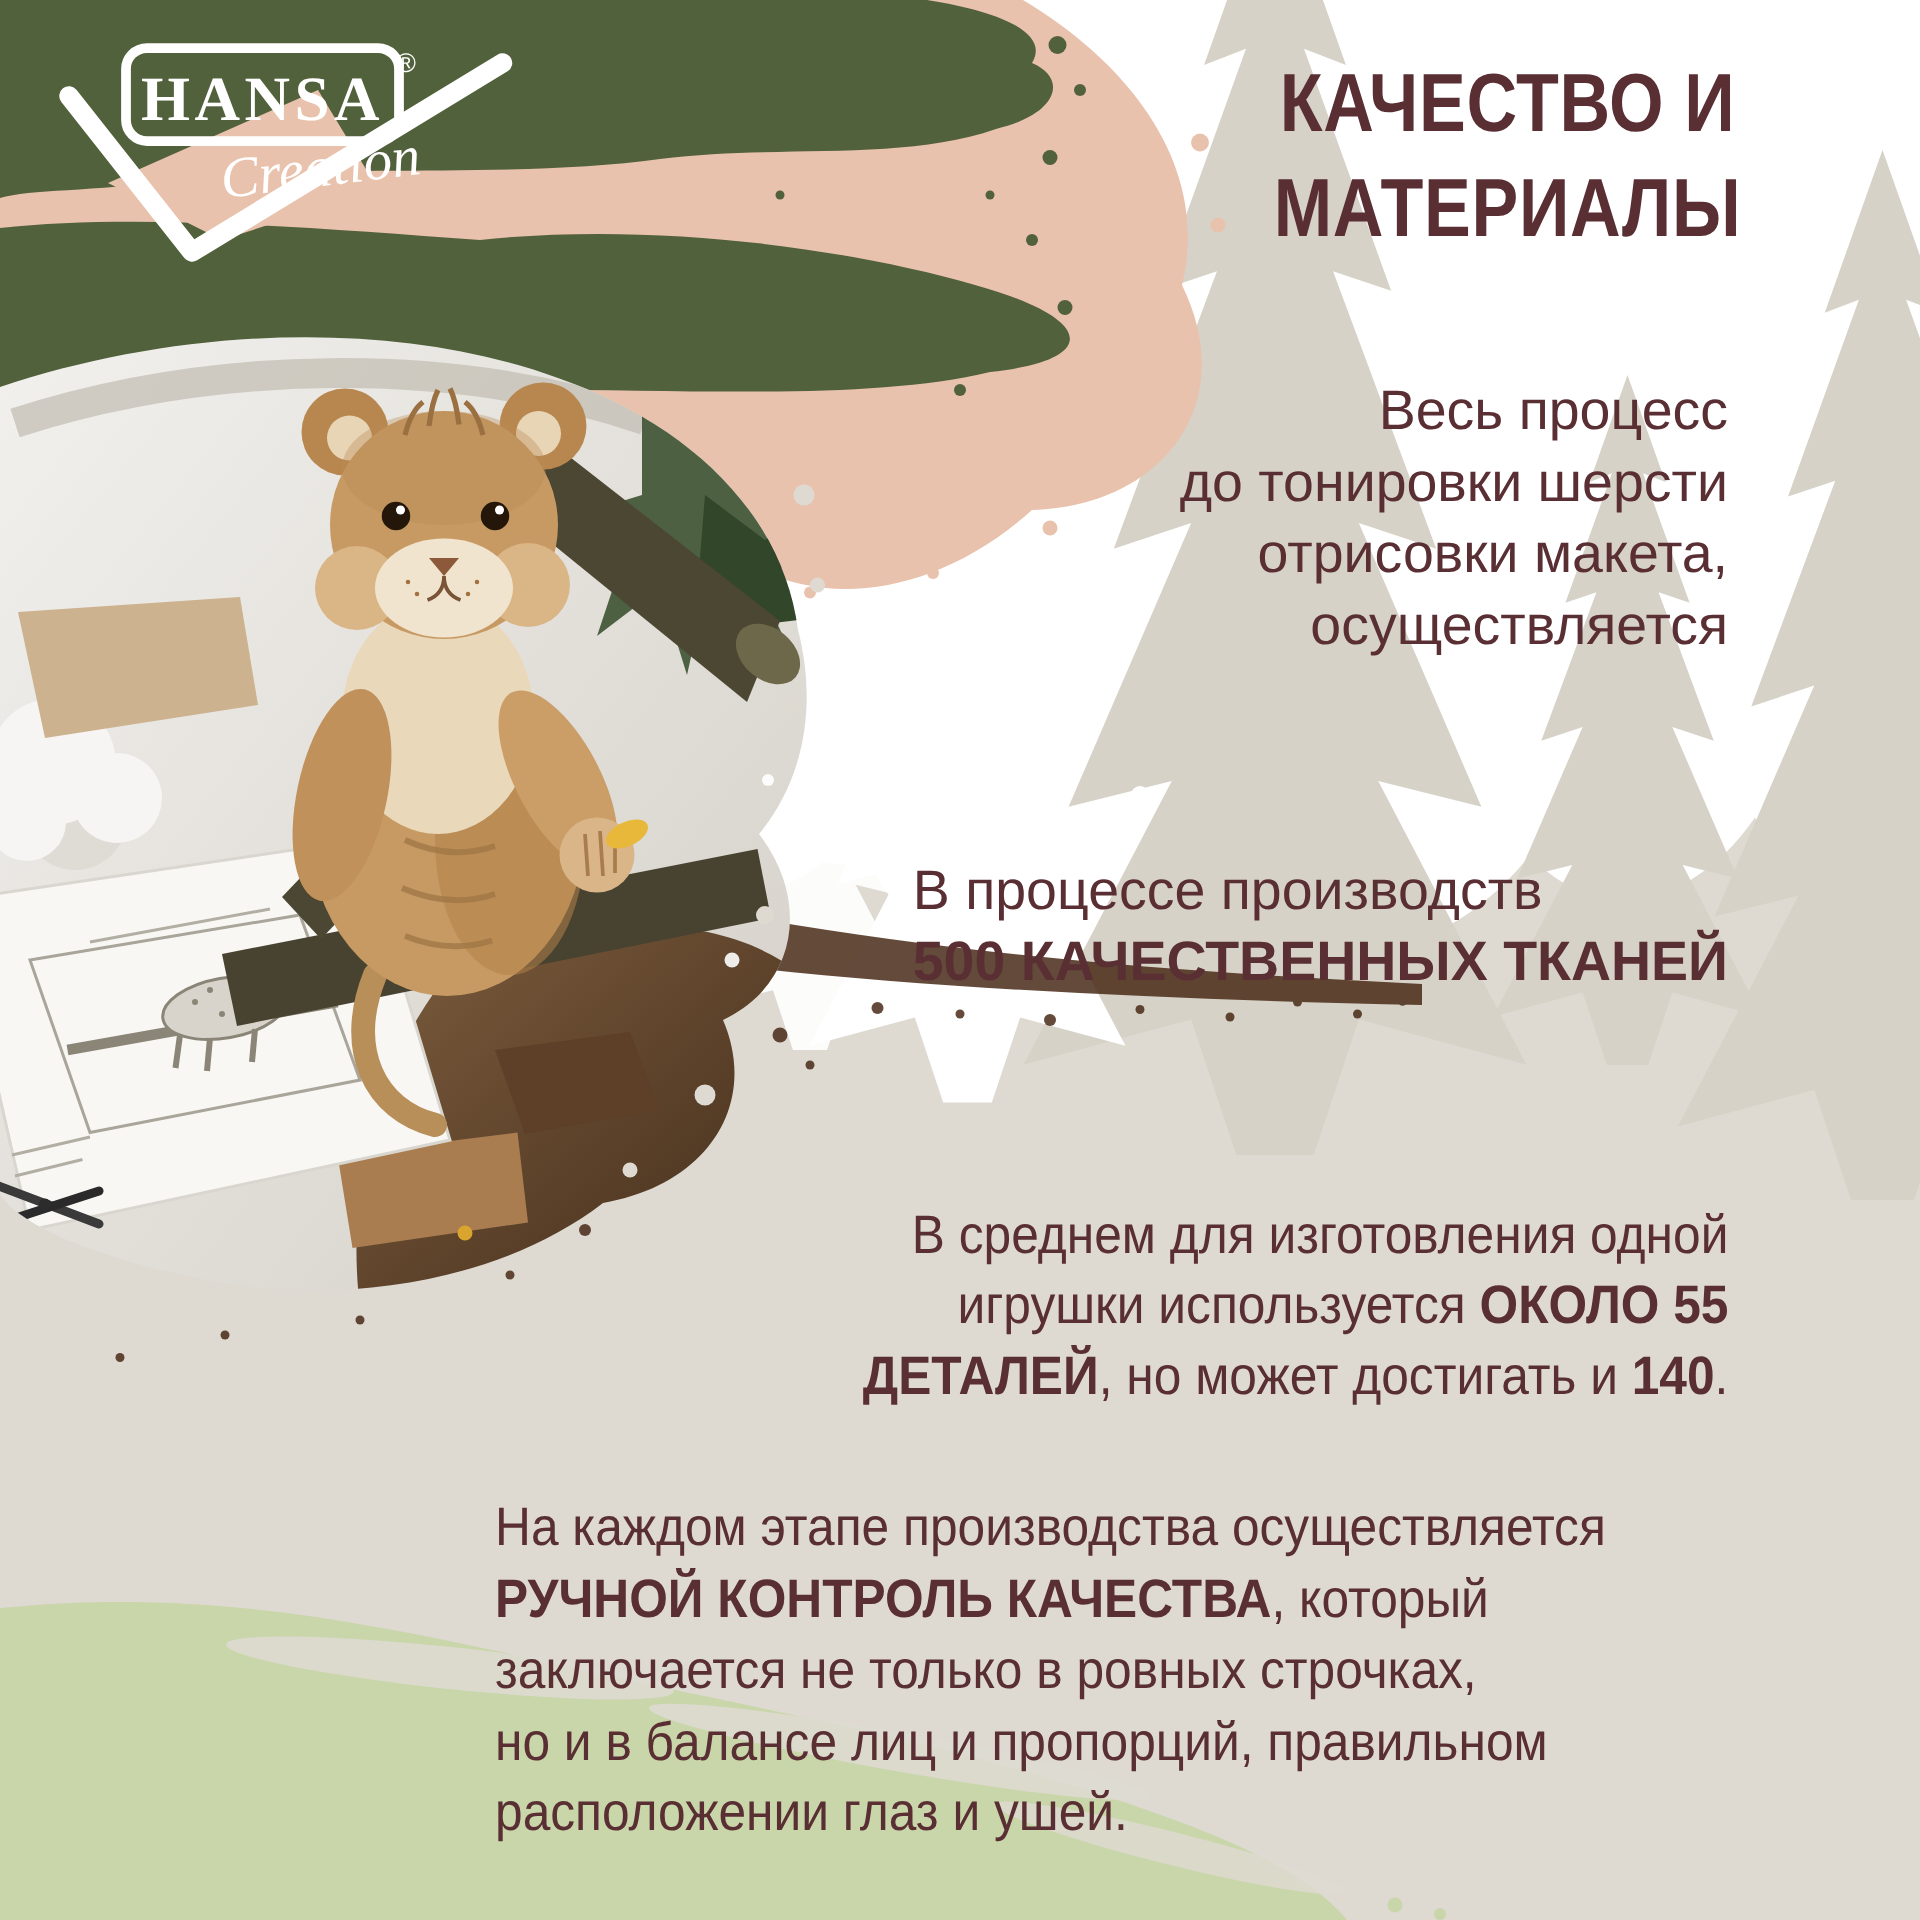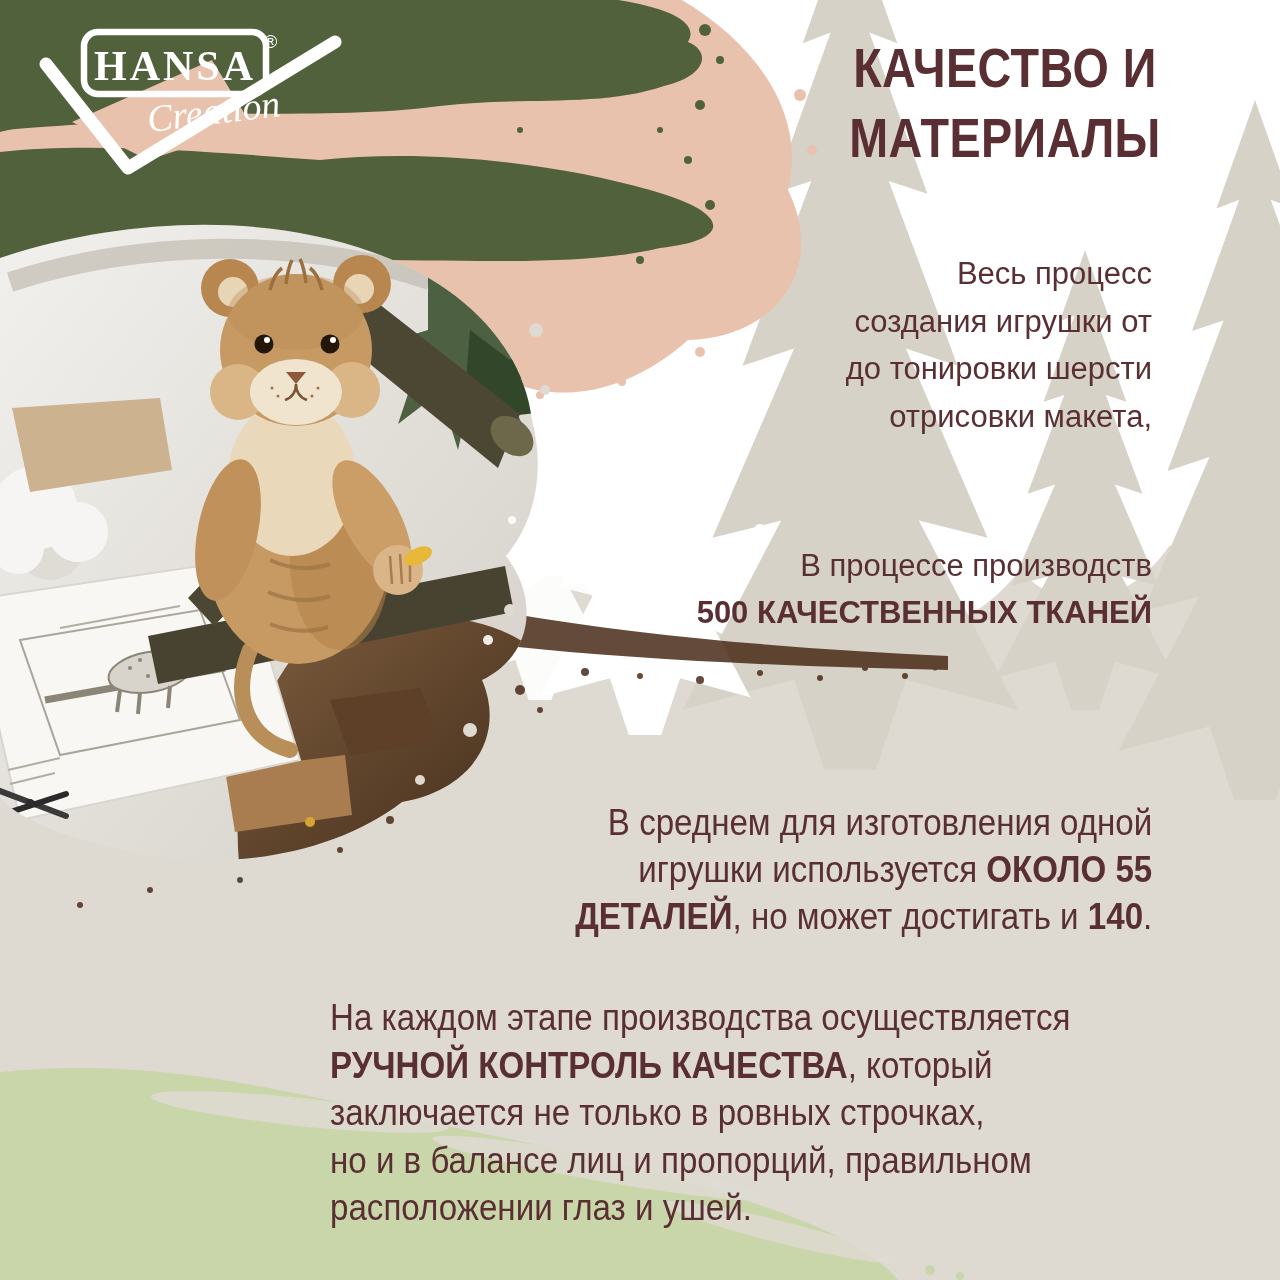--- a/index.html
+++ b/index.html
@@ -11,23 +11,23 @@
   #stage{position:absolute;inset:0;width:1280px;height:1212px;}
   #bg-art{position:absolute;inset:0;z-index:0;}
   .txt{position:absolute;z-index:2;color:#5a2f34;}
   .tline{white-space:nowrap;}
   .b{font-weight:700;}
   #page-title{
     left:755px;top:33px;width:500px;text-align:center;
     font-size:55px;line-height:70px;font-weight:700;letter-spacing:.5px;
     transform:scaleX(.85);transform-origin:50% 0;
   }
-  .para{font-size:31px;line-height:47.5px;}
+  .para{font-size:37px;line-height:47.5px;}
   #para-process{right:128px;top:250px;text-align:right;}
-  #para-fabrics{right:128px;top:542px;text-align:right;line-height:47px;}
+  #para-fabrics{right:128px;top:570px;line-height:47px;}
   #para-details{
     right:128px;top:799px;text-align:right;
     font-size:36px;line-height:47px;
     transform:scaleX(.92);transform-origin:100% 0;
   }
   #para-control{
     left:330px;top:994px;text-align:left;
     font-size:36px;line-height:47.5px;
     transform:scaleX(.92);transform-origin:0 0;
   }
@@ -246,23 +246,23 @@
   </g>
 </svg>
 
   <div class="txt" id="page-title">
     <div>КАЧЕСТВО И</div>
     <div>МАТЕРИАЛЫ</div>
   </div>
 
   <div class="txt para" id="para-process">
       <div class="tline"><span>Весь процесс</span></div>
-      <div class="tline"><span>создания игрушки от</span></div>
       <div class="tline"><span>до тонировки шерсти</span></div>
       <div class="tline"><span>отрисовки макета,</span></div>
+      <div class="tline"><span>осуществляется</span></div>
     </div>
   <div class="txt para" id="para-fabrics">
       <div class="tline"><span>В процессе производств</span></div>
       <div class="tline"><span class="b">500 КАЧЕСТВЕННЫХ ТКАНЕЙ</span></div>
     </div>
   <div class="txt para" id="para-details">
       <div class="tline"><span>В среднем для изготовления одной</span></div>
       <div class="tline"><span>игрушки используется </span><span class="b">ОКОЛО 55</span></div>
       <div class="tline"><span class="b">ДЕТАЛЕЙ</span><span>, но может достигать и </span><span class="b">140</span><span>.</span></div>
     </div>

